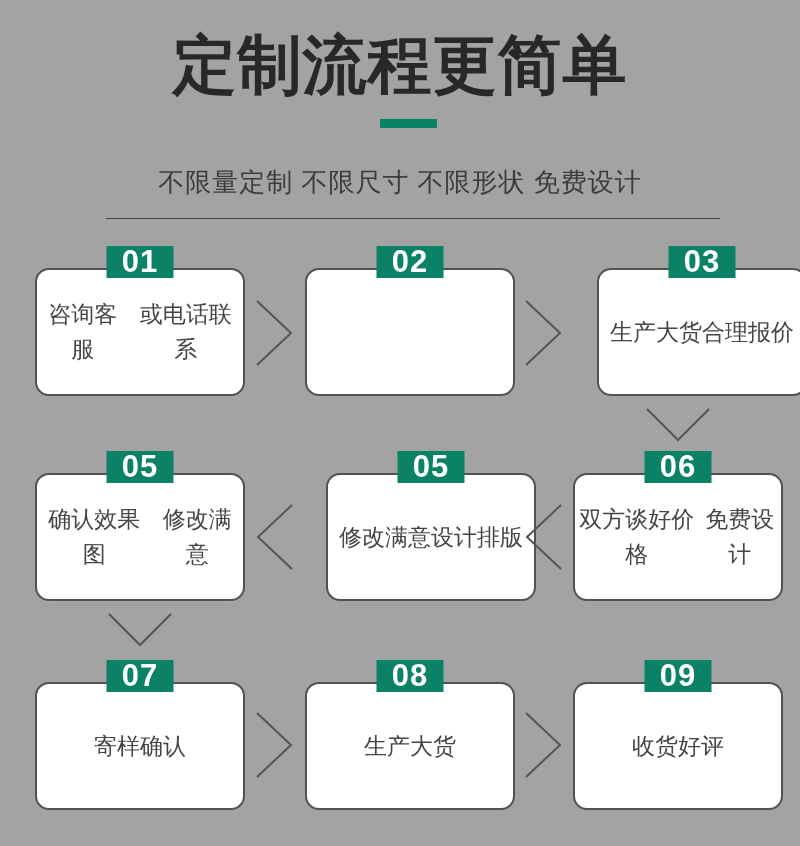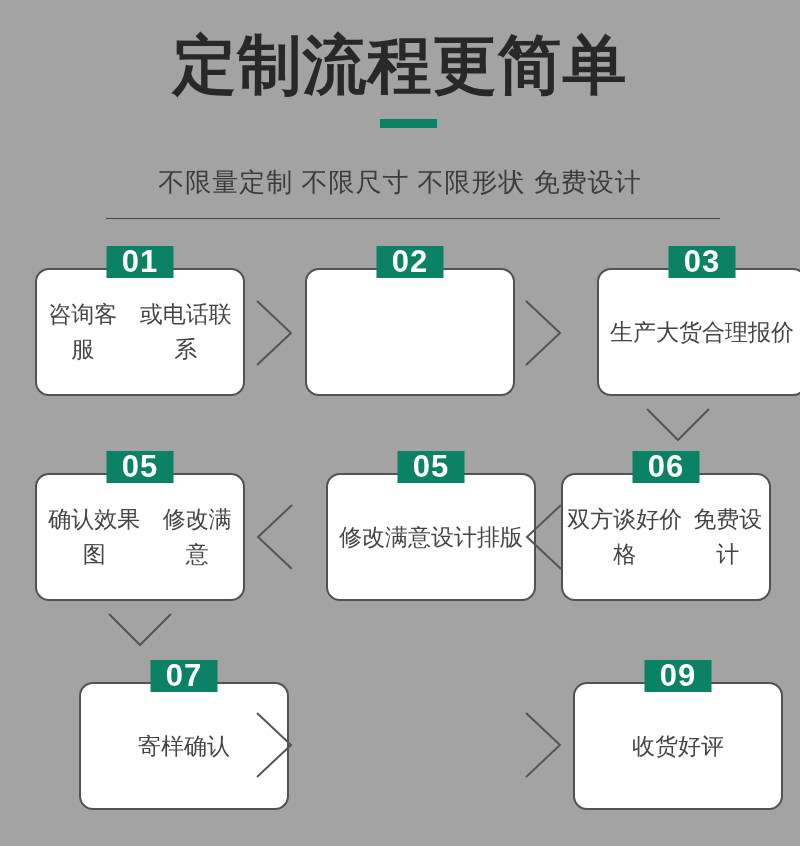--- a/index.html
+++ b/index.html
@@ -96,21 +96,21 @@
       <div>修改满意</div>
     </div>
   </div>
   <div class="step" style="left:305px;top:473px;margin-left:21px;">
     <div class="badge">05</div>
     <div class="lines">
       <div>修改满意</div>
       <div>设计排版</div>
     </div>
   </div>
-  <div class="step" style="left:561px;top:473px;">
+  <div class="step" style="left:573px;top:473px;">
     <div class="badge">06</div>
     <div class="lines">
       <div>双方谈好价格</div>
       <div>免费设计</div>
     </div>
   </div>
 
   <div class="arrow" style="left:256px;top:504px;">
     <svg width="37" height="66" viewBox="0 0 37 66">
         <polyline points="36,1 2,33 36,65" fill="none" stroke="#555555" stroke-width="2"></polyline>
@@ -120,24 +120,31 @@
     <svg width="37" height="66" viewBox="0 0 37 66">
         <polyline points="36,1 2,33 36,65" fill="none" stroke="#555555" stroke-width="2"></polyline>
       </svg>
   </div>
   <div class="arrow" style="left:108px;top:613px;">
     <svg width="64" height="34" viewBox="0 0 64 34">
         <polyline points="1,1 32,32 63,1" fill="none" stroke="#555555" stroke-width="2"></polyline>
       </svg>
   </div>
 
-  <div class="step" style="left:35px;top:682px;margin-left:44px;">
+  <div class="step" style="left:35px;top:682px;">
     <div class="badge">07</div>
     <div class="lines">
       <div>寄样确认</div>
+      <div></div>
+    </div>
+  </div>
+  <div class="step" style="left:305px;top:682px;">
+    <div class="badge">08</div>
+    <div class="lines">
+      <div>生产大货</div>
       <div></div>
     </div>
   </div>
   <div class="step" style="left:573px;top:682px;">
     <div class="badge">09</div>
     <div class="lines">
       <div>收货好评</div>
       <div></div>
     </div>
   </div>

